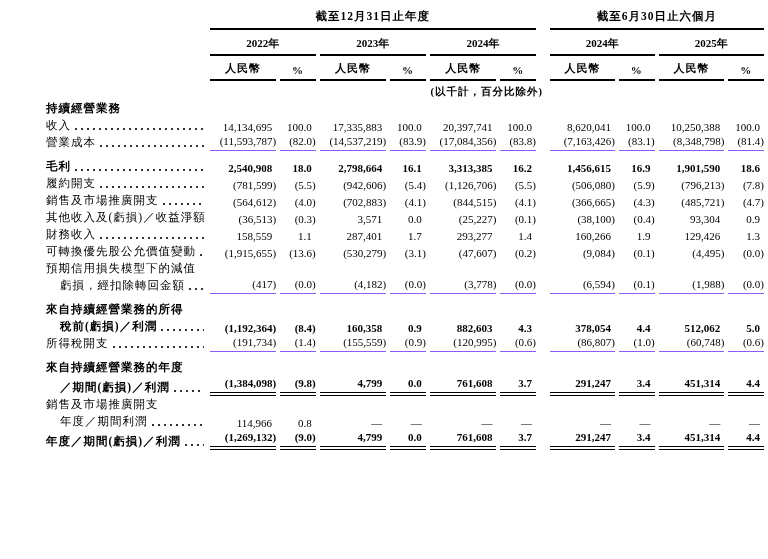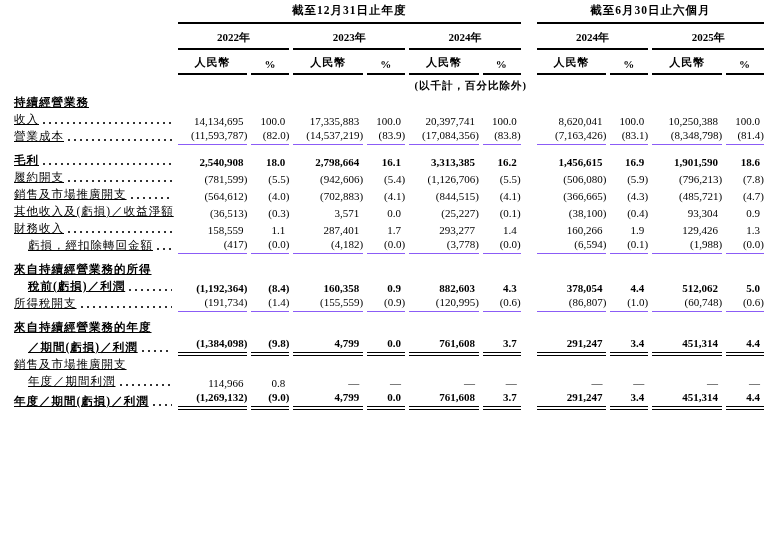--- a/index.html
+++ b/index.html
@@ -1,18 +1,18 @@
 <!DOCTYPE html>
 <html><head>
 <meta charset="utf-8">
 <style>
   html,body{margin:0;padding:0;background:#fff;color:#000;}
   body{width:768px;height:559px;overflow:hidden;
        font-family:"Liberation Serif","DejaVu Serif",serif;}
-  .page{padding:2px 0 0 10px;}
+  .page{padding:8px 0 0 10px;margin-left:32px;}
   table{border-collapse:separate;border-spacing:4px 0;table-layout:fixed;}
   td,th{padding:1px 0;vertical-align:bottom;white-space:nowrap;overflow:visible;}
   col.c-label{width:148px;}
   col.c-rmb{width:70px;}
   col.c-pct{width:38px;}
   col.c-gap{width:8px;}
 
   
   th{font-weight:bold;font-size:11px;}
   .title-cell{text-align:center;font-size:11.5px;letter-spacing:1px;
@@ -24,21 +24,21 @@
   .note-cell{text-align:center;font-size:10.5px;font-weight:bold;
              letter-spacing:1px;padding-top:4px;}
 
   
   td.lbl{font-size:11.5px;letter-spacing:1px;}
   td.val{text-align:right;font-size:11px;}
   tr.bold td{font-weight:bold;}
   tr.space td{padding-top:8px;}
   tr.rule-single td.val{border-bottom:1px solid #8b5cf6;padding-bottom:3px;}
   tr.rule-double td.val{border-bottom:4px double #000;padding-bottom:3px;}
-  .lblwrap{display:flex;align-items:flex-end;text-decoration:underline;}
+  .lblwrap{display:flex;align-items:flex-end;}
   .lblwrap .txt{flex:0 0 auto;}
   .lblwrap.ind .txt{padding-left:14px;}
   .leader{flex:1 1 auto;height:4px;margin:0 2px 2px 3px;
           background-image:radial-gradient(circle at 2px 2px,#333 1px,rgba(0,0,0,0) 1.4px);
           background-size:6px 4px;background-repeat:repeat-x;}
   .pp{display:inline-block;width:4px;}
 </style>
 </head>
 <body>
 
@@ -226,20 +226,46 @@
           <td class="val">287,401<span class="pp"></span></td>
           <td class="val">1.7<span class="pp"></span></td>
           <td class="val">293,277<span class="pp"></span></td>
           <td class="val">1.4<span class="pp"></span></td>
           <td></td>
           <td class="val">160,266<span class="pp"></span></td>
           <td class="val">1.9<span class="pp"></span></td>
           <td class="val">129,426<span class="pp"></span></td>
           <td class="val">1.3<span class="pp"></span></td>
         </tr>
+        <tr>
+    <td class="lbl">
+      <span class="lblwrap">
+              <span class="txt">可轉換優先股公允價值變動</span>
+              <span class="leader"></span>
+            </span>
+    </td>
+  <td class="val">(1,915,655)</td>
+          <td class="val">(13.6)</td>
+          <td class="val">(530,279)</td>
+          <td class="val">(3.1)</td>
+          <td class="val">(47,607)</td>
+          <td class="val">(0.2)</td>
+          <td></td>
+          <td class="val">(9,084)</td>
+          <td class="val">(0.1)</td>
+          <td class="val">(4,495)</td>
+          <td class="val">(0.0)</td>
+        </tr>
+        <tr>
+    <td class="lbl" colspan="12">
+      <span class="lblwrap">
+              <span class="txt">預期信用損失模型下的減值</span>
+            </span>
+    </td>
+  </tr>
         <tr class="rule-single">
     <td class="lbl">
       <span class="lblwrap ind">
               <span class="txt">虧損，經扣除轉回金額</span>
               <span class="leader"></span>
             </span>
     </td>
   <td class="val">(417)</td>
           <td class="val">(0.0)</td>
           <td class="val">(4,182)</td>

